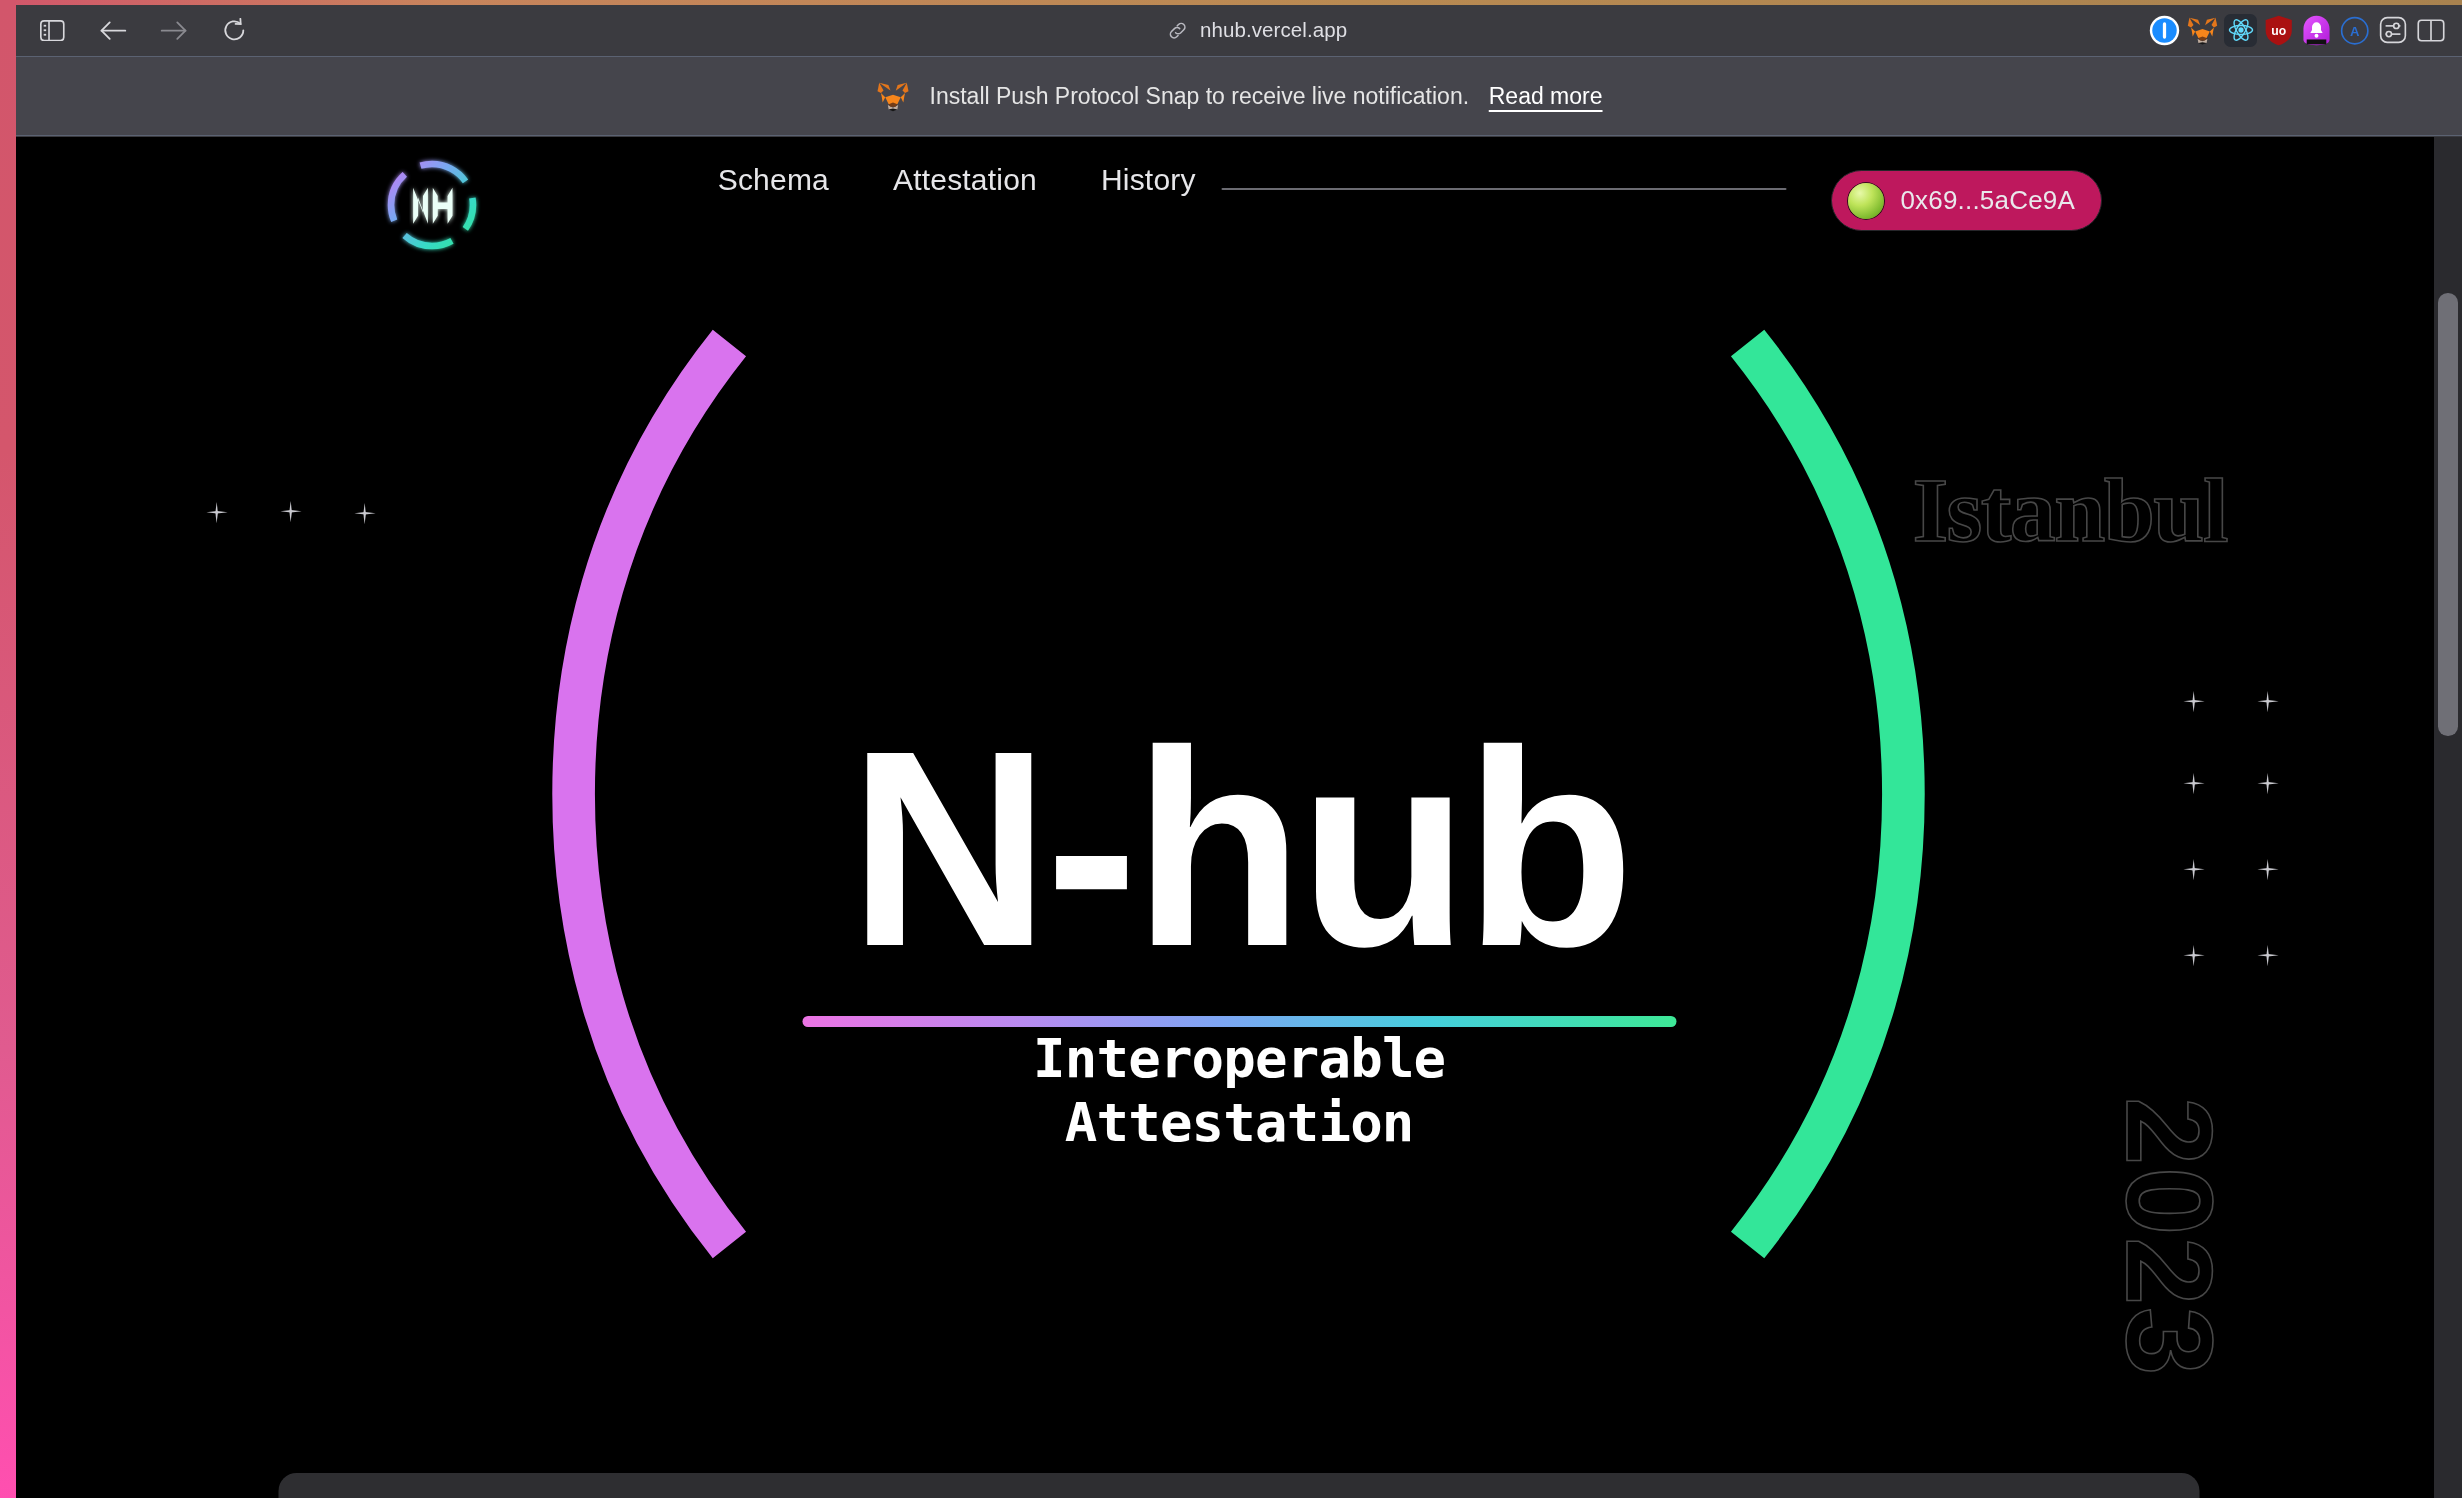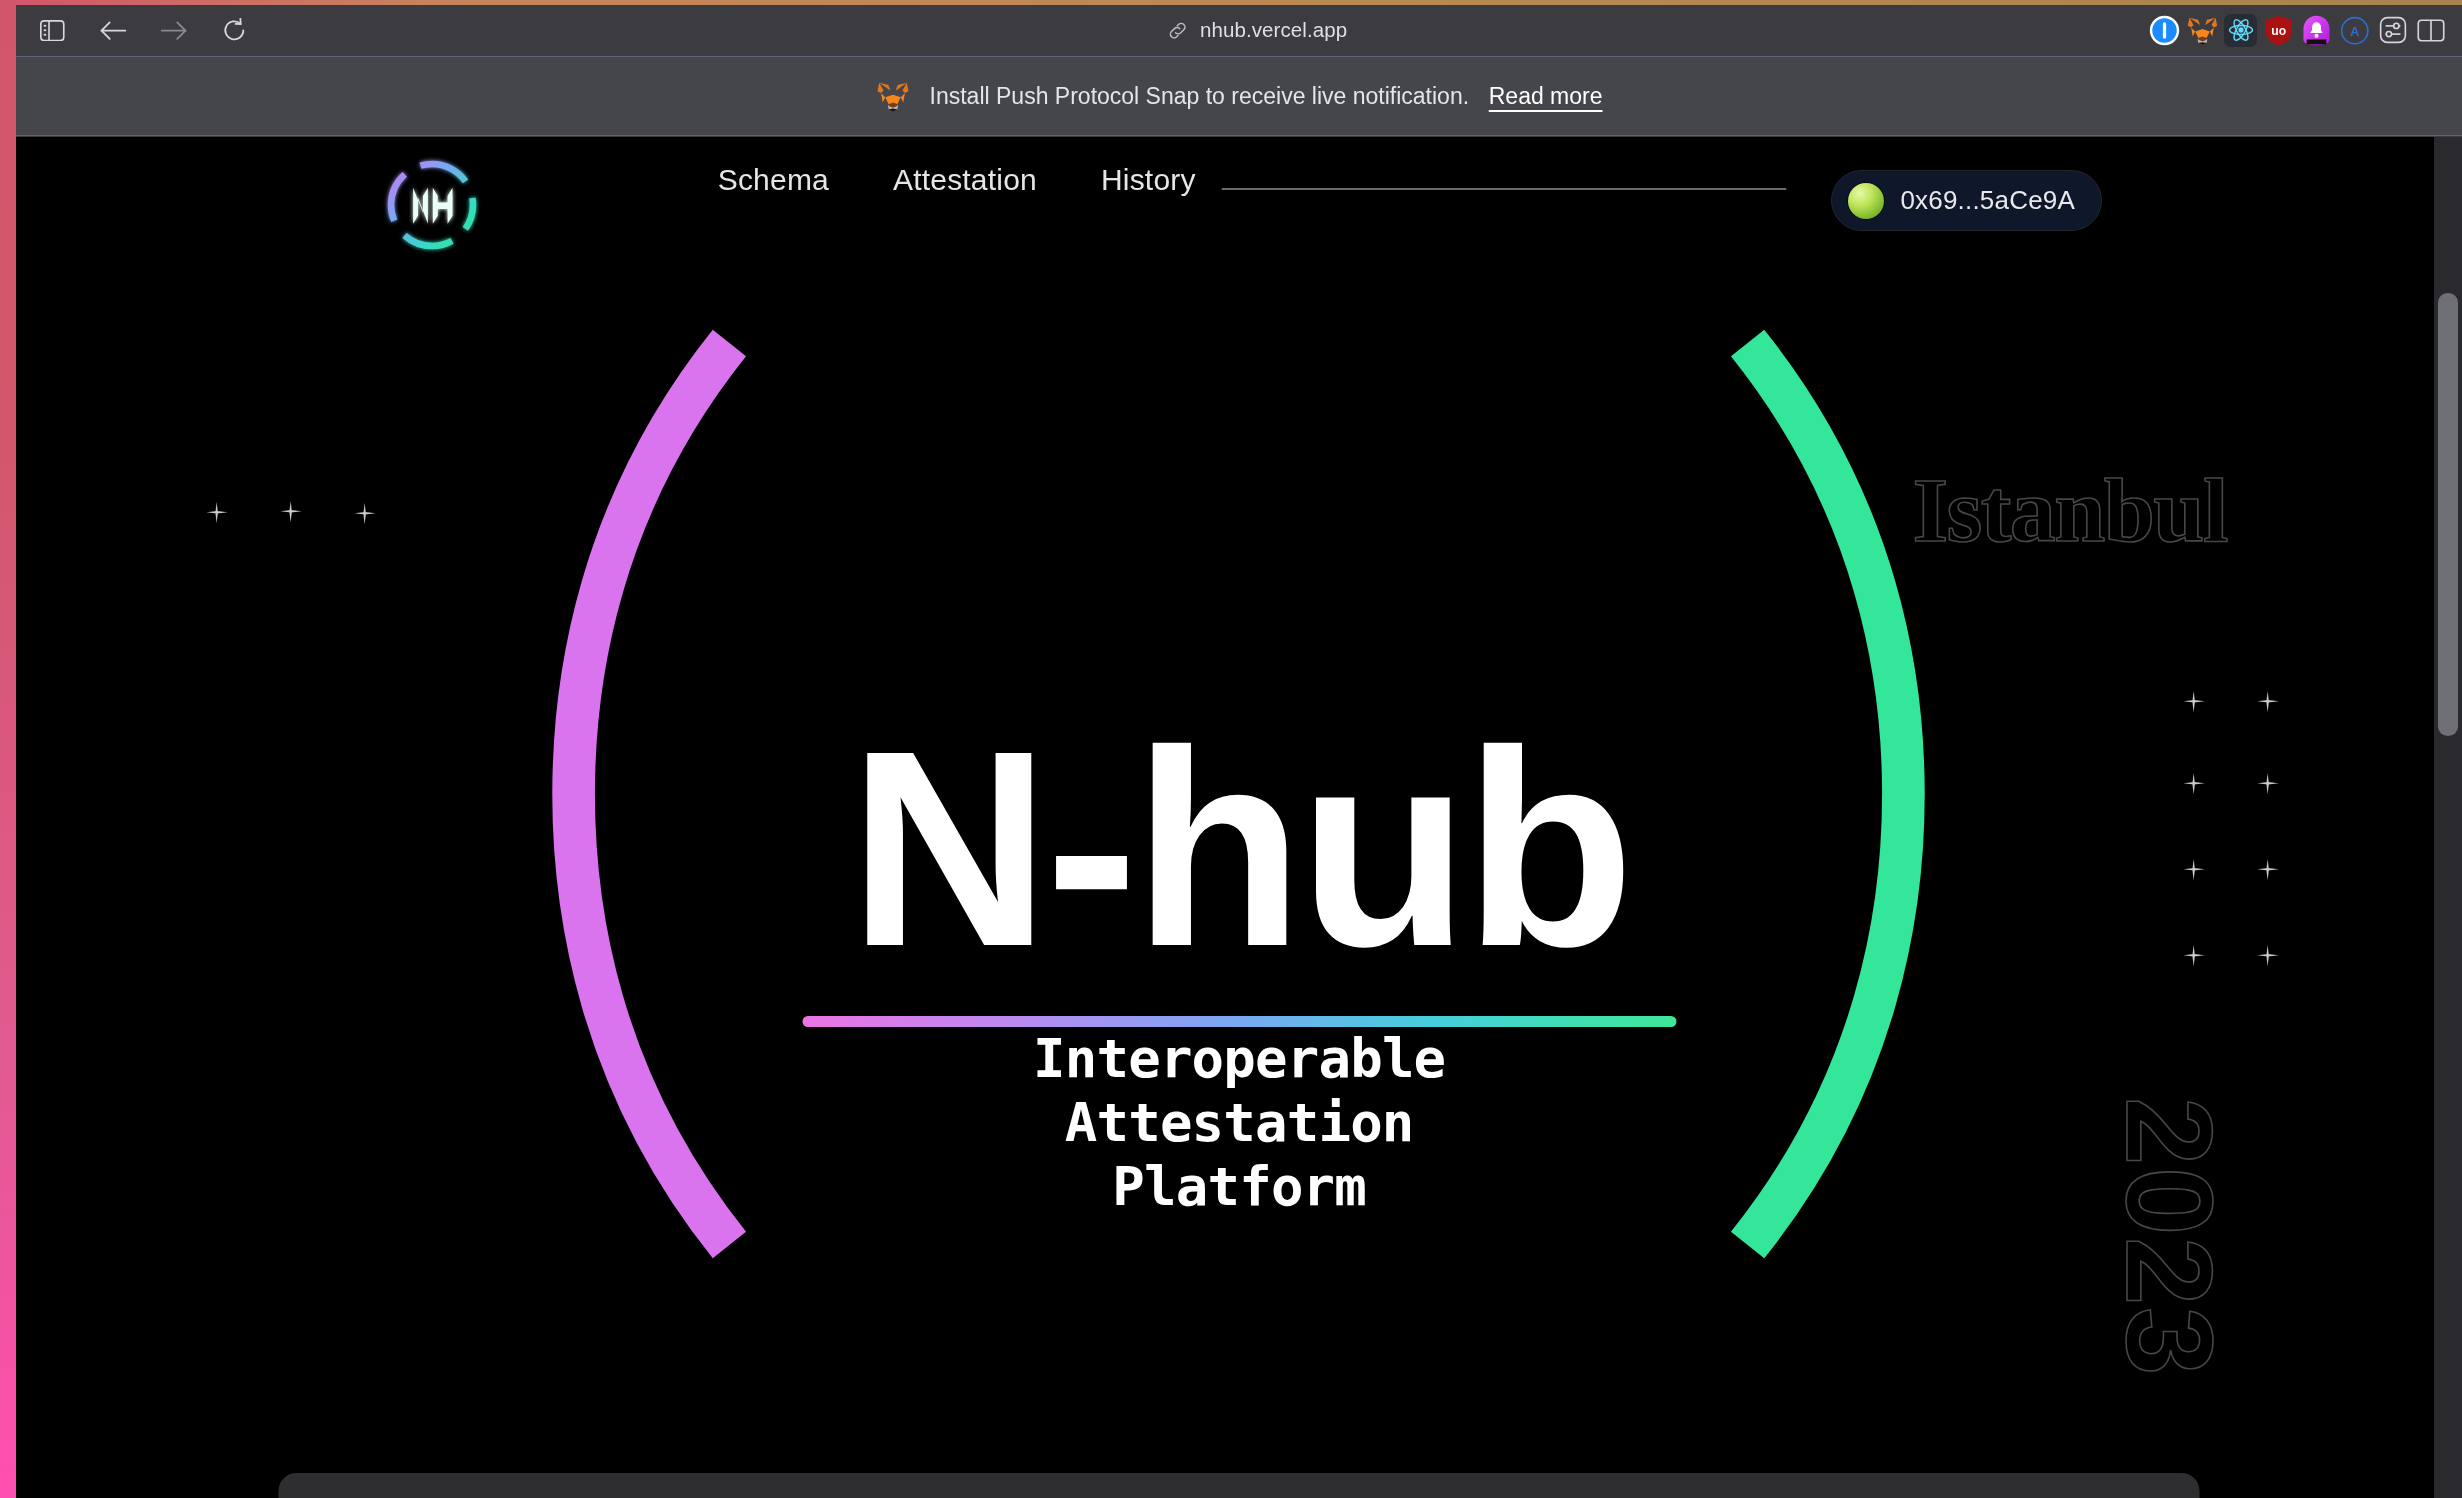--- a/index.html
+++ b/index.html
@@ -110,21 +110,21 @@
     font-size:30px; color:#e6e6e9; cursor:pointer;
     font-family:"Liberation Sans", sans-serif;
     letter-spacing:0.2px;
   }
   #nav-underline{
     width:565px; height:2.5px; background:#6b6b72; border-radius:1.6px;
   }
   #wallet-btn{
     position:absolute; right:360px; top:33px;
     display:flex; align-items:center; gap:16.4px;
-    background:#0f172a;
+    background:#be185d;
     border:1.6px solid #26262a;
     border-radius:38px;
     padding:11.5px 26px 11.5px 16.4px;
     cursor:pointer;
   }
   #wallet-avatar{
     width:36px; height:36px; border-radius:50%;
     background:radial-gradient(circle at 33% 28%, #e7f9a9 0%, #bfe45a 35%, #78b62a 75%, #4f8418 100%);
     box-shadow:0 0 0 0.8px #0a0a0a;
     flex:0 0 auto;
@@ -400,21 +400,20 @@
       <div class="sparkle" style="left:2241px; top:722px;"></div>
       <div class="sparkle" style="left:2167px; top:808px;"></div>
       <div class="sparkle" style="left:2241px; top:808px;"></div>
 
       <div id="hero-center">
         <div id="hero-title">N-hub</div>
         <div id="hero-divider"></div>
         <div id="hero-subtitle">
           <div>Interoperable</div>
           <div>Attestation</div>
-          <div>Platform</div>
         </div>
       </div>
     </div>
 
     <div id="site-header">
 
       <svg id="logo" viewBox="0 0 122 122">
         <defs>
           <linearGradient id="ringg" x1="0" y1="0" x2="1" y2="1">
             <stop offset="0%" stop-color="#c978f5"></stop>

